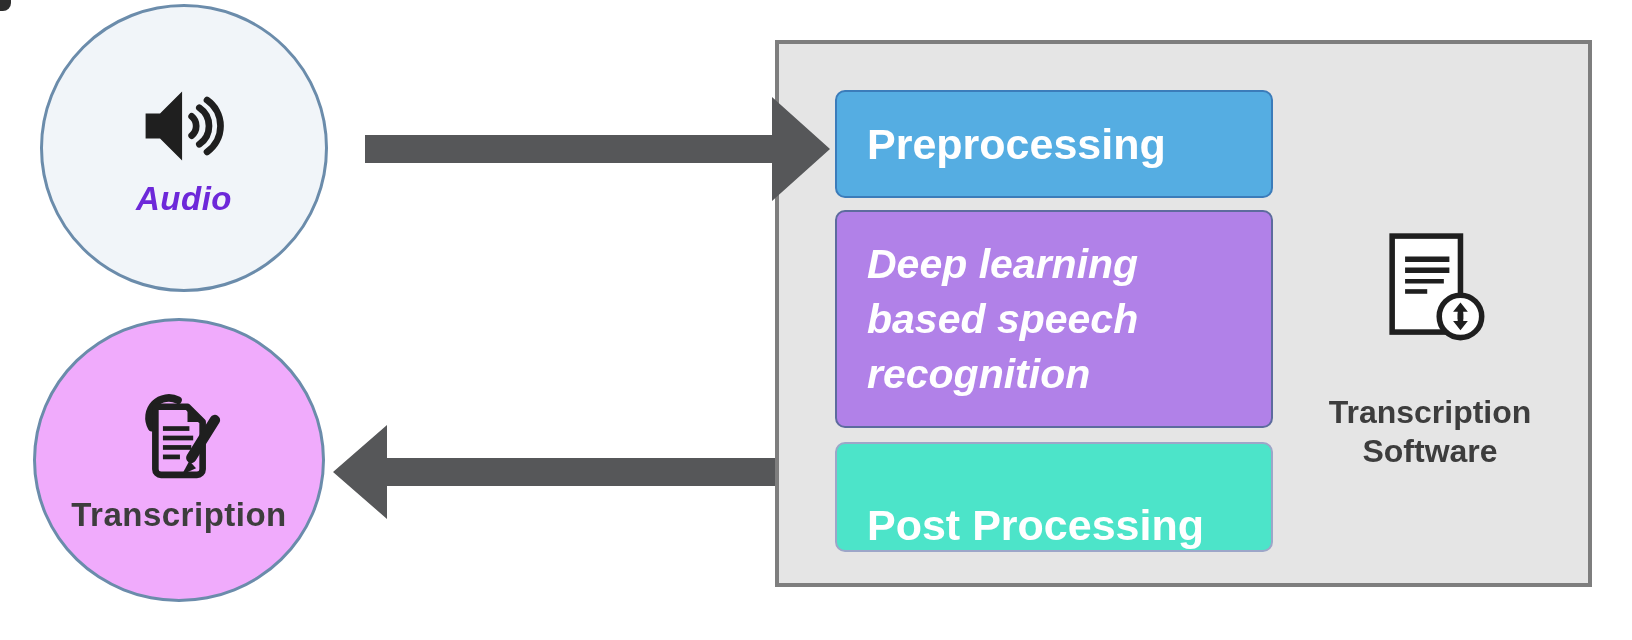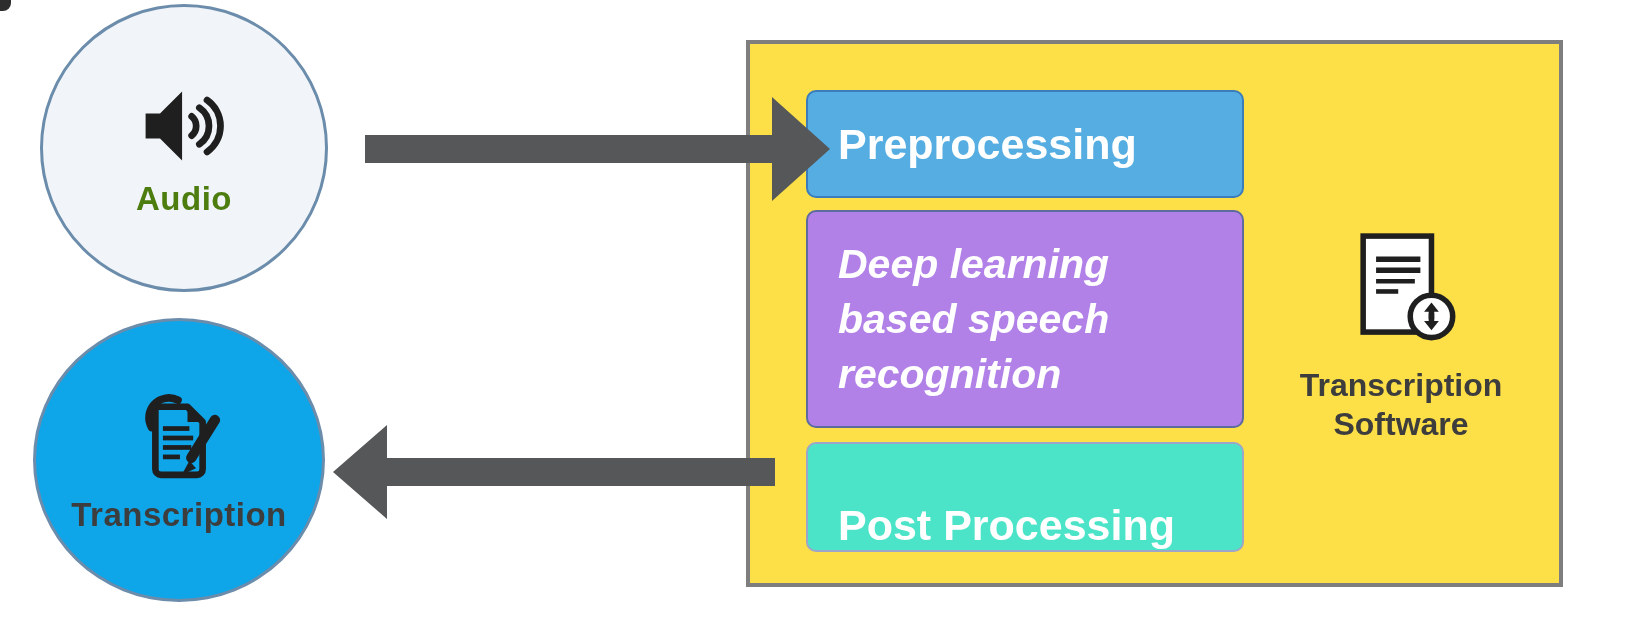--- a/index.html
+++ b/index.html
@@ -14,36 +14,36 @@
     border:3px solid;box-sizing:border-box;
     display:flex;flex-direction:column;align-items:center;justify-content:center;
   }
   #audio-node{left:40px;top:4px;width:288px;height:288px}
   #transcription-node{left:33px;top:318px;width:292px;height:284px}
   .node-label{font-weight:bold;font-size:33px;margin-top:6px;letter-spacing:0.5px}
   .node svg{display:block}
 
   
   .container-box{
-    position:absolute;left:746px;top:40px;width:817px;height:547px;
-    box-sizing:border-box;background:#fde047;border:4px solid;z-index:1;
+    position:absolute;left:775px;top:40px;width:817px;height:547px;
+    box-sizing:border-box;background:#e5e5e5;border:4px solid;z-index:1;
   }
   .step{
     position:absolute;left:56px;width:438px;box-sizing:border-box;
     border:2px solid;border-radius:10px;
     display:flex;align-items:center;
     font-weight:bold;padding:0 18px 0 30px;
   }
   #step-preprocessing{top:46px;height:108px;font-size:43px}
   #step-deep-learning{top:166px;height:218px;font-size:41px;line-height:55px}
   #step-post-processing{top:398px;height:110px;font-size:43px}
 
   .software{
     position:absolute;left:526px;top:184px;width:250px;
-    display:flex;flex-direction:column;align-items:center;
+    display:flex;flex-direction:column;align-items:center;gap:27px;
   }
   .software-label{
     font-weight:bold;font-size:32px;line-height:39px;text-align:center;margin-top:12px;
   }
 
   
   .arrow{position:absolute;z-index:5}
   #arrow-right{left:365px;top:95px}
   #arrow-left{left:333px;top:423px}
 
@@ -58,24 +58,24 @@
 
 <div class="corner-artifact"></div>
 
 <div class="node" id="audio-node" style="background: rgb(241, 245, 249); border-color: rgb(107, 140, 171);">
   <svg width="96" height="96" viewBox="0 0 100 100" style="color: rgb(31, 31, 31);">
     <path d="M10,37 h15 L48,14 V86 L25,63 H10 z" fill="currentColor"></path>
     <path d="M58,40 A13,13 0 0 1 58,60" fill="none" stroke="currentColor" stroke-width="7" stroke-linecap="round"></path>
     <path d="M66,31 A23,23 0 0 1 66,69" fill="none" stroke="currentColor" stroke-width="7" stroke-linecap="round"></path>
     <path d="M74,23 A33,33 0 0 1 74,77" fill="none" stroke="currentColor" stroke-width="7" stroke-linecap="round"></path>
   </svg>
-  <div class="node-label" style="color: #4d7c0f;">Audio</div>
+  <div class="node-label" style="color: #6d28d9; font-style: italic;">Audio</div>
 </div>
 
-<div class="node" id="transcription-node" style="background: #0ea5e9; border-color: rgb(107, 140, 171); text-align: right;">
+<div class="node" id="transcription-node" style="background: #f0abfc; border-color: rgb(107, 140, 171); text-align: right;">
   <svg width="104" height="104" viewBox="0 0 110 110" style="color: rgb(31, 31, 31);">
     <path d="M26,44 A21,21 0 0 1 54,15" fill="none" stroke="currentColor" stroke-width="8" stroke-linecap="round"></path>
     <path d="M30,22 h34 l16,16 v50 a6,6 0 0 1 -6,6 h-38 a6,6 0 0 1 -6,-6 z" fill="none" stroke="currentColor" stroke-width="7" stroke-linejoin="round"></path>
     <path d="M64,22 l16,16 h-16 z" fill="currentColor"></path>
     <line x1="38" y1="45" x2="66" y2="45" stroke="currentColor" stroke-width="5"></line>
     <line x1="38" y1="55" x2="70" y2="55" stroke="currentColor" stroke-width="5"></line>
     <line x1="38" y1="65" x2="68" y2="65" stroke="currentColor" stroke-width="5"></line>
     <line x1="38" y1="75" x2="56" y2="75" stroke="currentColor" stroke-width="5"></line>
     <line x1="93" y1="36" x2="68" y2="76" stroke="currentColor" stroke-width="11" stroke-linecap="round"></line>
     <path d="M66,79 l-8,15 15,-7 z" fill="currentColor"></path>

